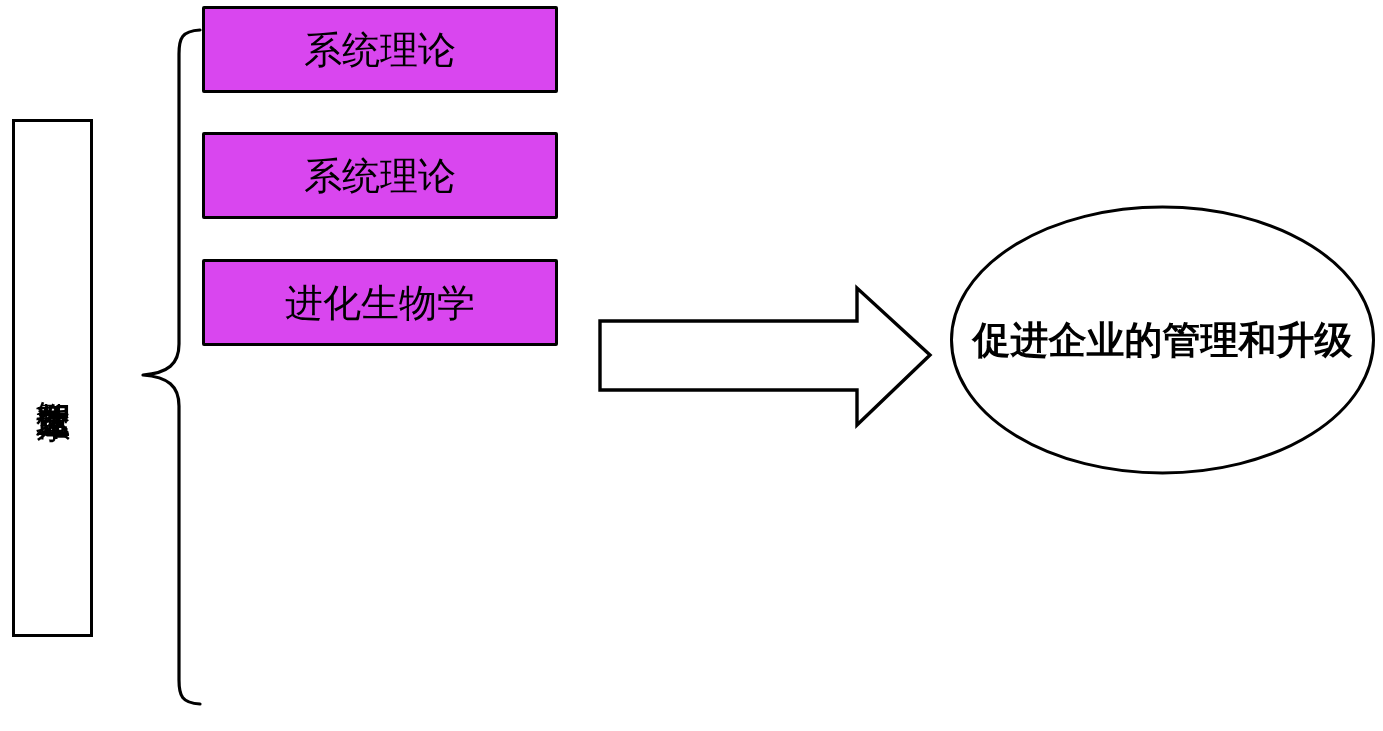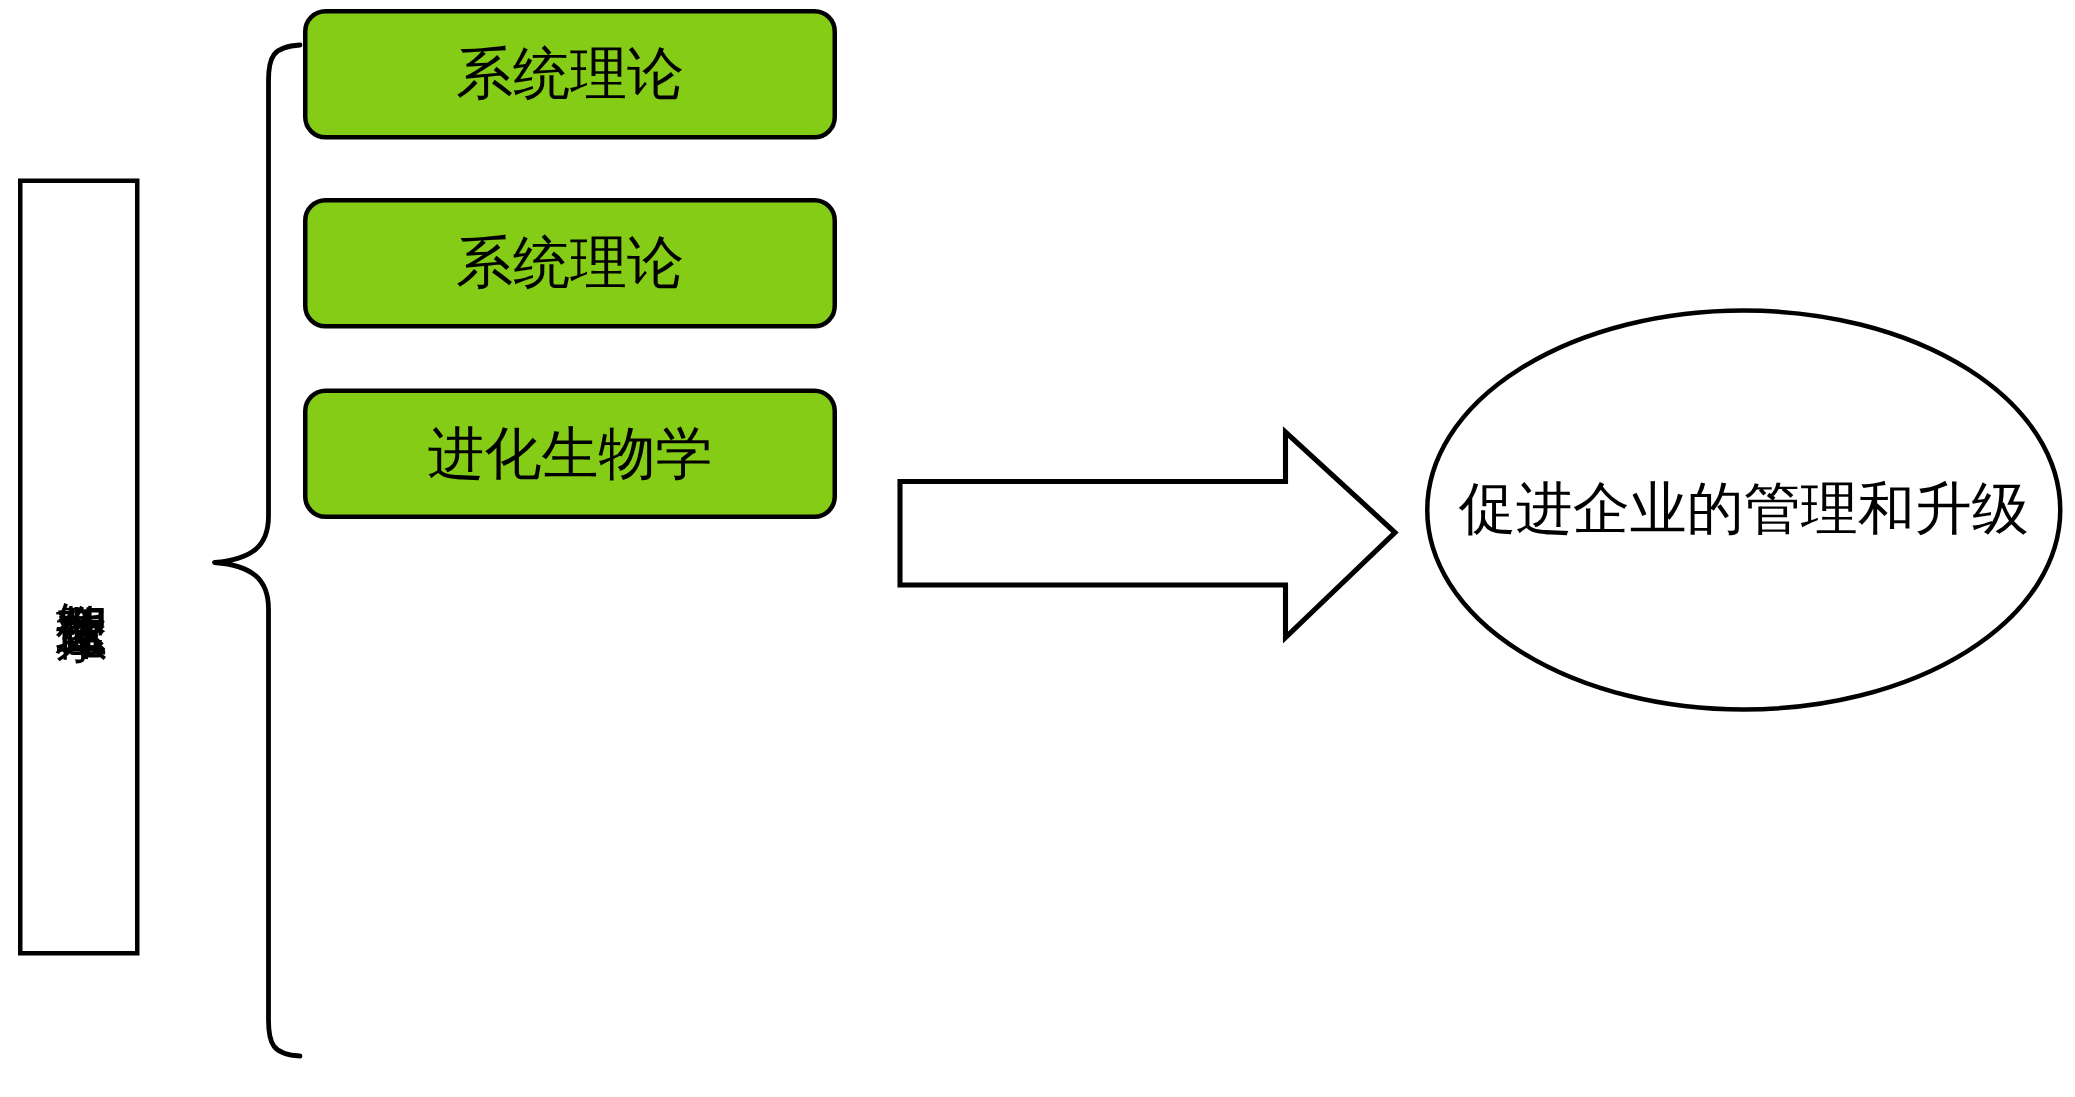--- a/index.html
+++ b/index.html
@@ -51,22 +51,22 @@
     height: 690px;
   }
 
   
   .theory-box {
     position: absolute;
     left: 202px;
     width: 356px;
     height: 87px;
     border: 3px solid #000000;
-    border-radius: 15px;
-    background: #84cc16;
+    border-radius: 2px;
+    background: #d946ef;
     box-sizing: border-box;
     display: flex;
     align-items: center;
     justify-content: center;
   }
   .theory-label {
     font-size: 38px;
     line-height: 1;
     color: #000000;
     white-space: nowrap;
@@ -101,20 +101,21 @@
     position: absolute;
     left: 14px;
     top: 0;
     width: 399px;
     height: 270px;
     display: flex;
     flex-direction: row;
     align-items: center;
     justify-content: center;
     text-align: center;
+    font-weight: bold;
   }
   .ellipse-line {
     font-size: 38px;
     line-height: 1.28;
     color: #000000;
     white-space: nowrap;
   }
 </style>
 </head>
 <body>

